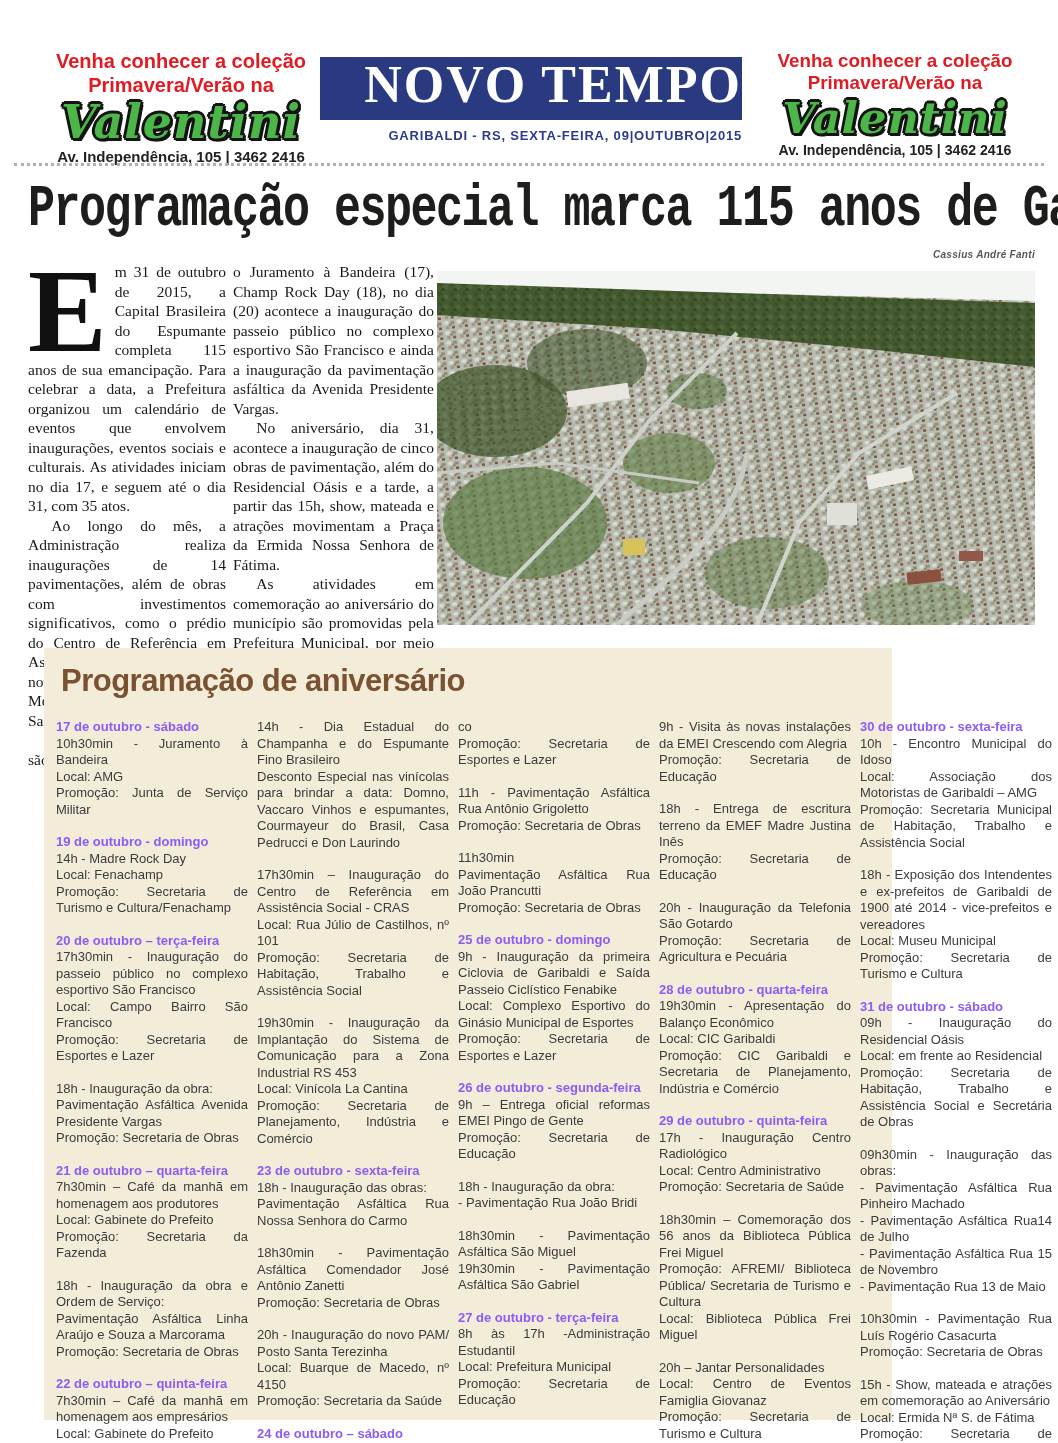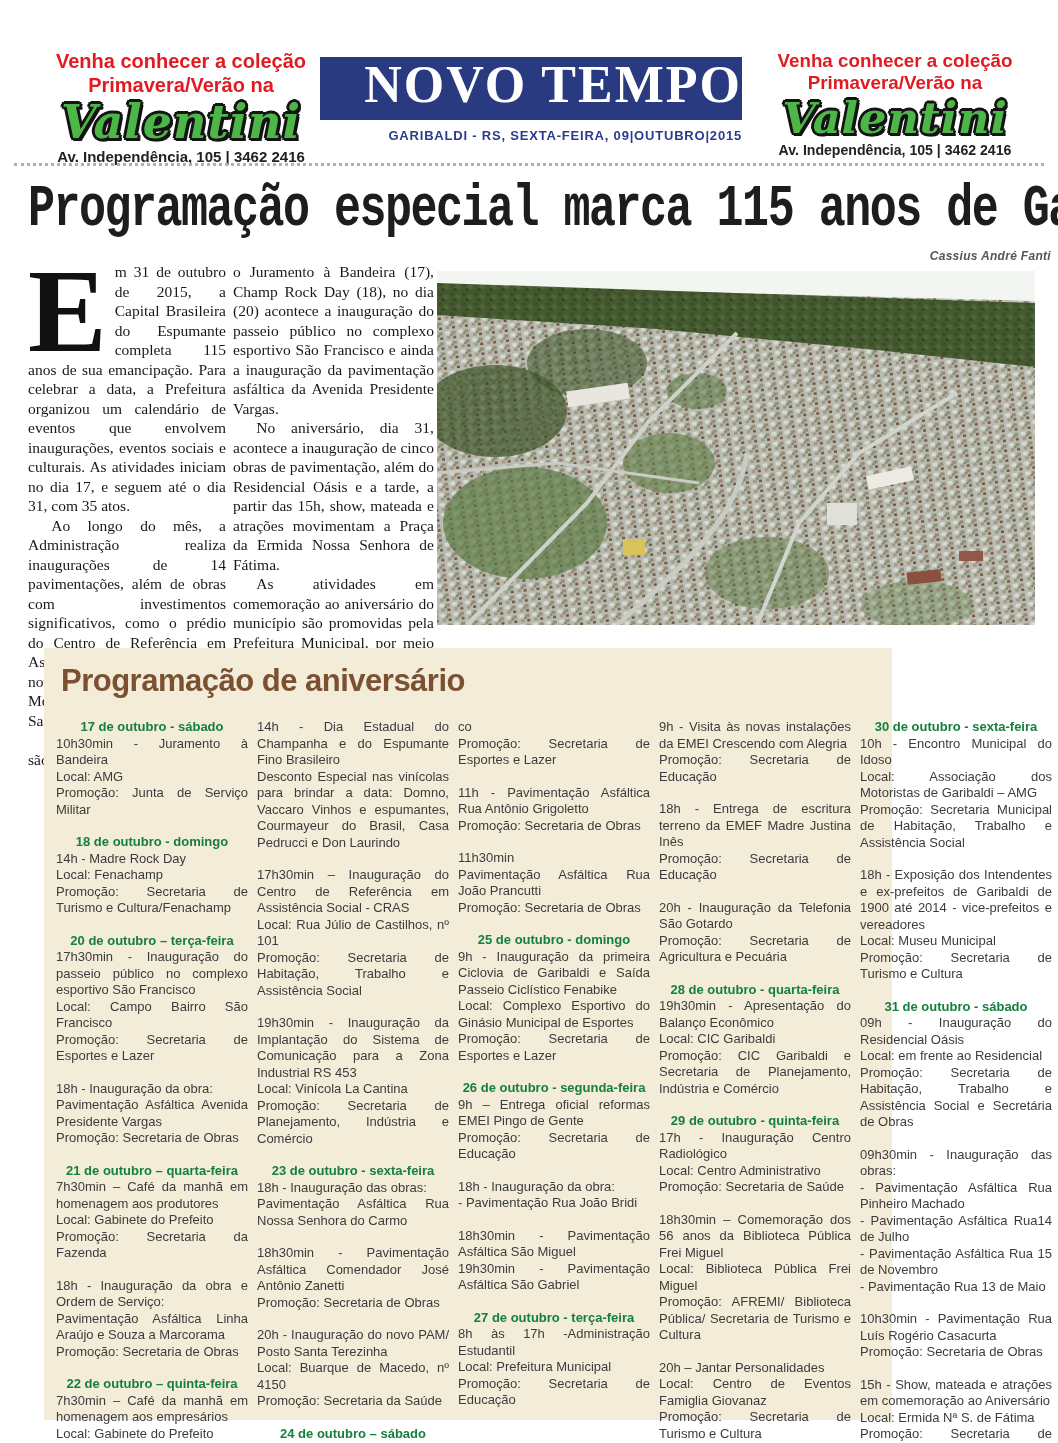--- a/index.html
+++ b/index.html
@@ -52,37 +52,37 @@
   .article p { margin:0; }
   .article p + p { text-indent:1.5em; }
   .article-col2 p:first-child { text-indent:0; }
   .dropcap {
     float:left; font-weight:bold; color:#111;
     font-size:118px; line-height:95px; padding:2px 8px 0 0;
     font-family:"Liberation Serif", serif;
   }
 
   .photo-credit {
-    position:absolute; right:7px; top:249px;
-    font-size:12px; font-style:italic; font-weight:bold; color:#555; letter-spacing:.3px;
+    position:absolute; right:23px; top:249px;
+    font-size:10px; font-style:italic; font-weight:bold; color:#555; letter-spacing:.3px;
   }
   .photo { position:absolute; left:437px; top:271px; width:598px; height:354px; background:#b7bcb0; }
   .photo svg { display:block; width:100%; height:100%; }
 
   
   .schedule {
     position:absolute; left:44px; top:648px; width:848px; height:772px;
     background:#f3ecd9;
   }
   .schedule-title {
     padding:15px 0 0 17px; color:#7b5231; font-weight:bold; font-size:31px; letter-spacing:-.5px;
   }
   .sched-columns { display:flex; gap:9px; padding:20px 12px 0 12px; }
   .sched-col { width:192px; flex:0 0 auto; font-size:13px; line-height:16.5px; color:#3c3c3c; text-align:justify; }
-  .sched-date { color:#15803d; font-weight:bold; text-align:center; }
+  .sched-date { color:#8b5cf6; font-weight:bold; text-align:left; }
   .sched-event p { margin:0; }
   .gap { margin-top:16px; }
 </style>
 </head>
 <body>
 
 <div class="page">
 
   <div class="ad ad-left">
     <div class="ad-line">Venha conhecer a coleção</div>
@@ -165,21 +165,21 @@
   <div class="schedule">
     <div class="schedule-title">Programação de aniversário</div>
     <div class="sched-columns">
         <div class="sched-col">
           <div class="sched-date">17 de outubro - sábado</div>
           <div class="sched-event">
             <p>10h30min - Juramento à Bandeira</p>
             <p>Local: AMG</p>
             <p>Promoção: Junta de Serviço Militar</p>
           </div>
-          <div class="sched-date gap">18 de outubro - domingo</div>
+          <div class="sched-date gap">19 de outubro - domingo</div>
           <div class="sched-event">
             <p>14h - Madre Rock Day</p>
             <p>Local: Fenachamp</p>
             <p>Promoção: Secretaria de Turismo e Cultura/Fenachamp</p>
           </div>
           <div class="sched-date gap">20 de outubro – terça-feira</div>
           <div class="sched-event">
             <p>17h30min - Inauguração do passeio público no complexo esportivo São Francisco</p>
             <p>Local: Campo Bairro São Francisco</p>
             <p>Promoção: Secretaria de Esportes e Lazer</p>
@@ -301,22 +301,22 @@
             <p>Promoção: CIC Garibaldi e Secretaria de Planejamento, Indústria e Comércio</p>
           </div>
           <div class="sched-date gap">29 de outubro - quinta-feira</div>
           <div class="sched-event">
             <p>17h - Inauguração Centro Radiológico</p>
             <p>Local: Centro Administrativo</p>
             <p>Promoção: Secretaria de Saúde</p>
           </div>
           <div class="sched-event gap">
             <p>18h30min – Comemoração dos 56 anos da Biblioteca Pública Frei Miguel</p>
+            <p>Promoção: AFREMI/ Biblioteca Pública/ Secretaria de Turismo e Cultura</p>
             <p>Local: Biblioteca Pública Frei Miguel</p>
-            <p>Promoção: AFREMI/ Biblioteca Pública/ Secretaria de Turismo e Cultura</p>
           </div>
           <div class="sched-event gap">
             <p>20h – Jantar Personalidades</p>
             <p>Local: Centro de Eventos Famiglia Giovanaz</p>
             <p>Promoção: Secretaria de Turismo e Cultura</p>
           </div>
         </div>
         <div class="sched-col">
           <div class="sched-date">30 de outubro - sexta-feira</div>
           <div class="sched-event">

